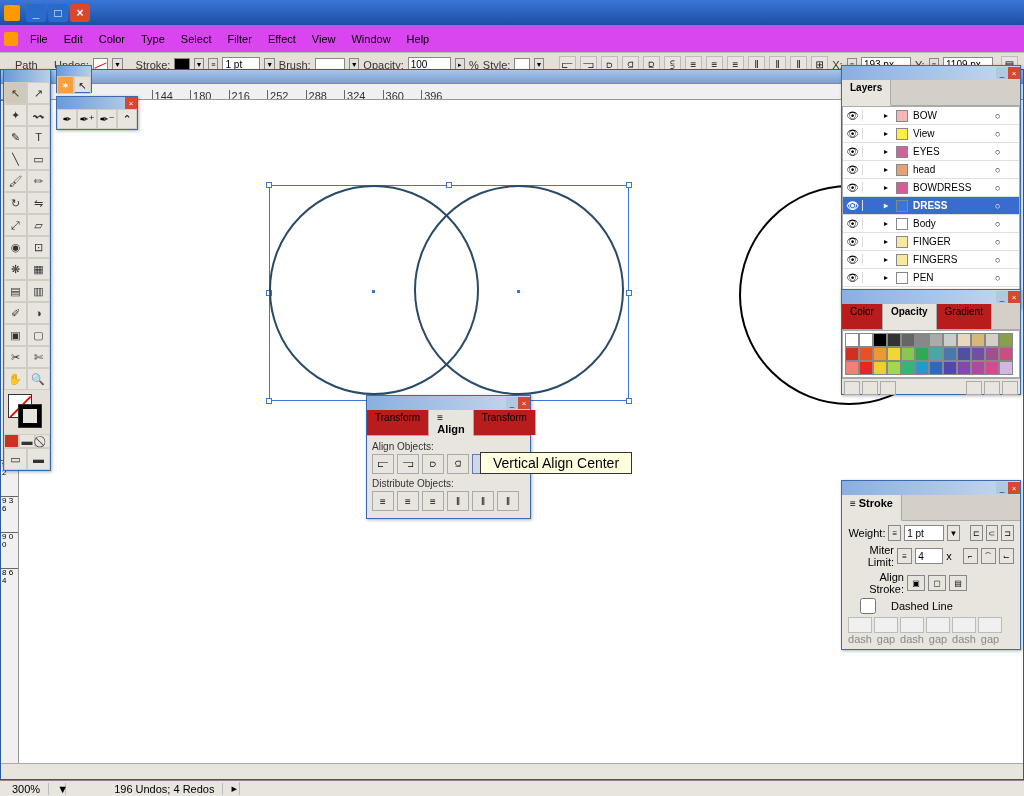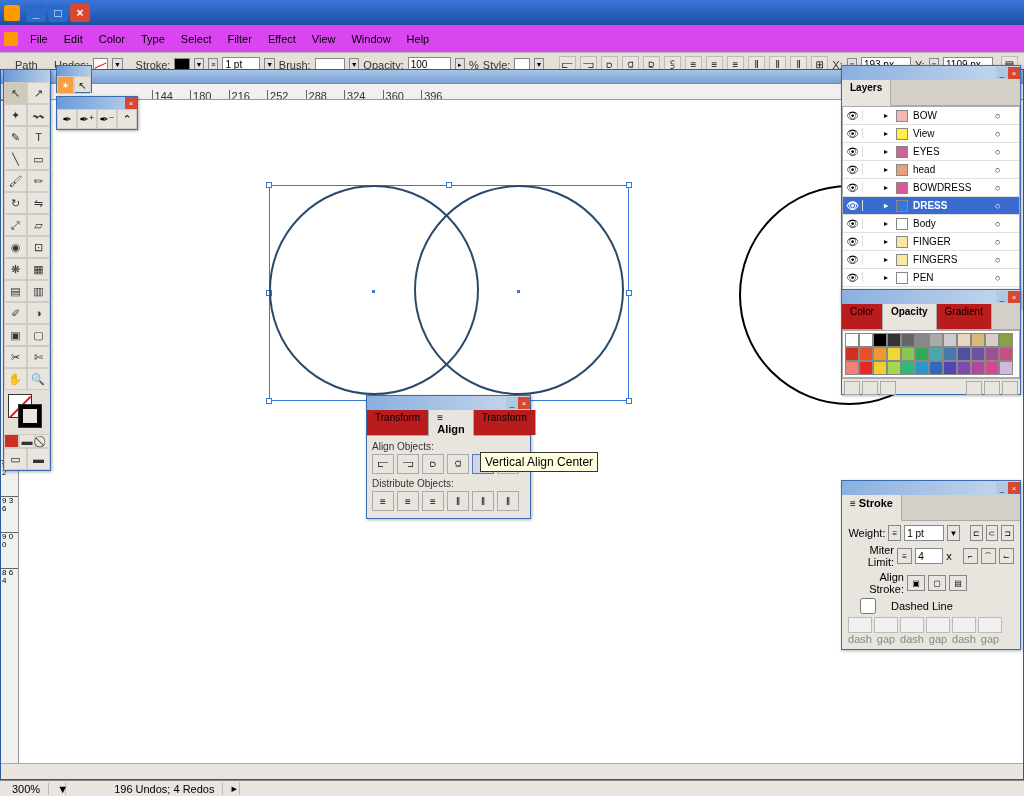--- a/index.html
+++ b/index.html
@@ -131,21 +131,21 @@
 .strokep .dashlbl span { width: 24px; text-align: center; }
 
 
 .alignp { top: 395px; left: 366px; width: 165px; }
 .alignp .body { padding: 3px 5px; background: #e8e4de; }
 .alignp .sect { font-size: 10px; color: #333; margin: 2px 0; }
 .alignp .arow { display: flex; gap: 3px; margin-bottom: 4px; }
 .alignp .abtn { width: 22px; height: 20px; border: 1px solid #aaa; background: #e8e4de; display: flex; align-items: center; justify-content: center; font-size: 10px; }
 .alignp .abtn.hover { background: #d0d8e8; border-color: #5a7ab8; }
 
-.tooltip { position: absolute; background: #ffffe0; border: 1px solid #333; padding: 2px 4px; font-size: 12px; z-index: 100; }
+.tooltip { position: absolute; background: #ffffe0; border: 1px solid #333; padding: 2px 12px; font-size: 14px; z-index: 100; }
 </style>
 </head>
 <body>
 
 <div class="titlebar">
   <div class="ai-icon"></div>
   <div class="winbtns">
     <div class="winbtn min">_</div>
     <div class="winbtn max">□</div>
     <div class="winbtn close">×</div>

